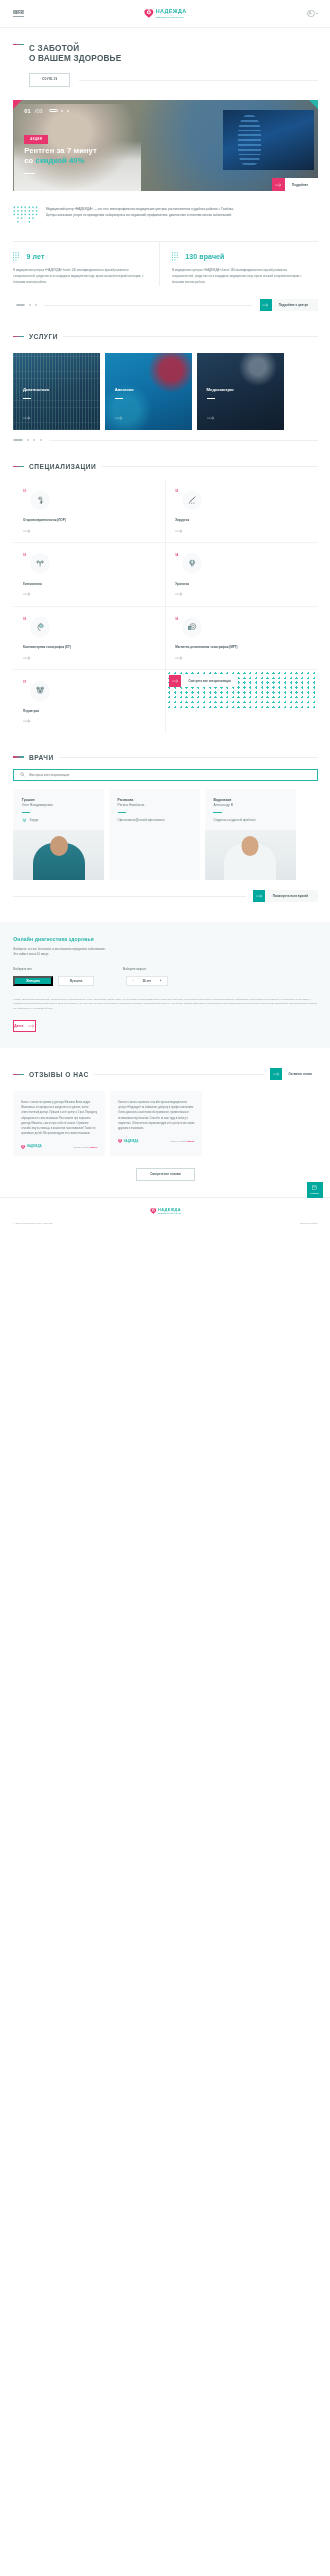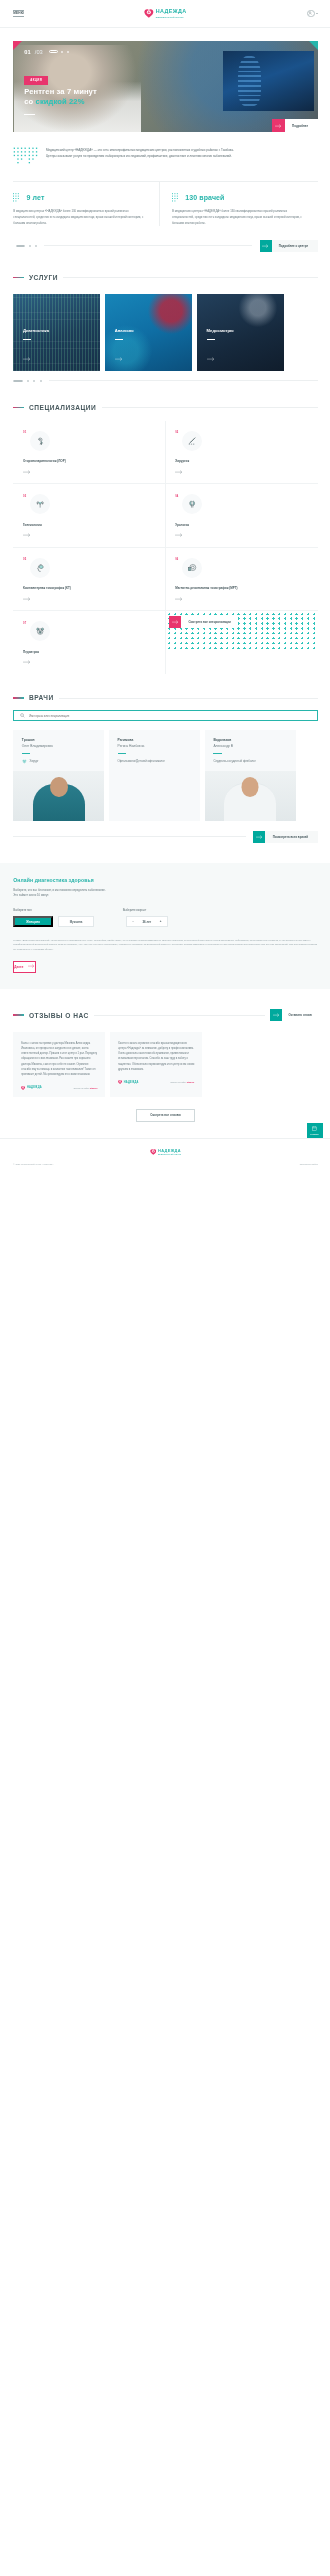--- a/index.html
+++ b/index.html
@@ -299,20 +299,33 @@
       <span class="acct-circle">
         <svg width="4.2" height="4.2" viewBox="0 0 16 16">
             <circle cx="8" cy="5.2" r="2.8" fill="none" stroke="#66767b" stroke-width="1.2"></circle>
             <path d="M2.6 14c0-3 2.4-4.8 5.4-4.8S13.4 11 13.4 14" fill="none" stroke="#66767b" stroke-width="1.2"></path>
           </svg>
       </span>
       <span class="caret"></span>
     </div>
   </div>
 
+  <div class="hero">
+    <div class="hero-title-wrap">
+      <span class="sec-dash"></span>
+      <div class="hero-title">
+        <div>С ЗАБОТОЙ</div>
+        <div>О ВАШЕМ ЗДОРОВЬЕ</div>
+      </div>
+    </div>
+    <div class="hero-sub-row">
+      <button class="covid-btn">COVID-19</button>
+      <span class="hero-line"></span>
+    </div>
+  </div>
 
   <div class="slider">
     <div class="slide-img"></div>
     <div class="slide-xray"></div>
     <div class="slide-doctor"></div>
     <span class="slide-corner-tl"></span>
     <span class="slide-corner-tr"></span>
 
     <div class="slide-counter">
       <span class="sc-cur">01</span>
@@ -320,21 +333,21 @@
       <span class="dots">
         <span class="dot-active"></span>
         <span class="dot"></span>
         <span class="dot"></span>
       </span>
     </div>
 
     <div class="promo-badge">АКЦИЯ</div>
     <div class="promo-title">
       <div>Рентген за 7 минут</div>
-      <div><span>со </span><span class="promo-accent">скидкой 22%</span></div>
+      <div><span>со </span><span class="promo-accent">скидкой 40%</span></div>
     </div>
     <span class="promo-underline"></span>
 
     <div class="promo-more">
       <span class="promo-more-sq">
         <svg class="arrow-w" width="6.6" height="4.2" viewBox="0 0 22 12">
             <path d="M0 6h19M14 1l5.5 5L14 11" fill="none" stroke="#fff" stroke-width="1.4"></path>
           </svg>
       </span>
       <span class="promo-more-lbl">Подробнее</span>

